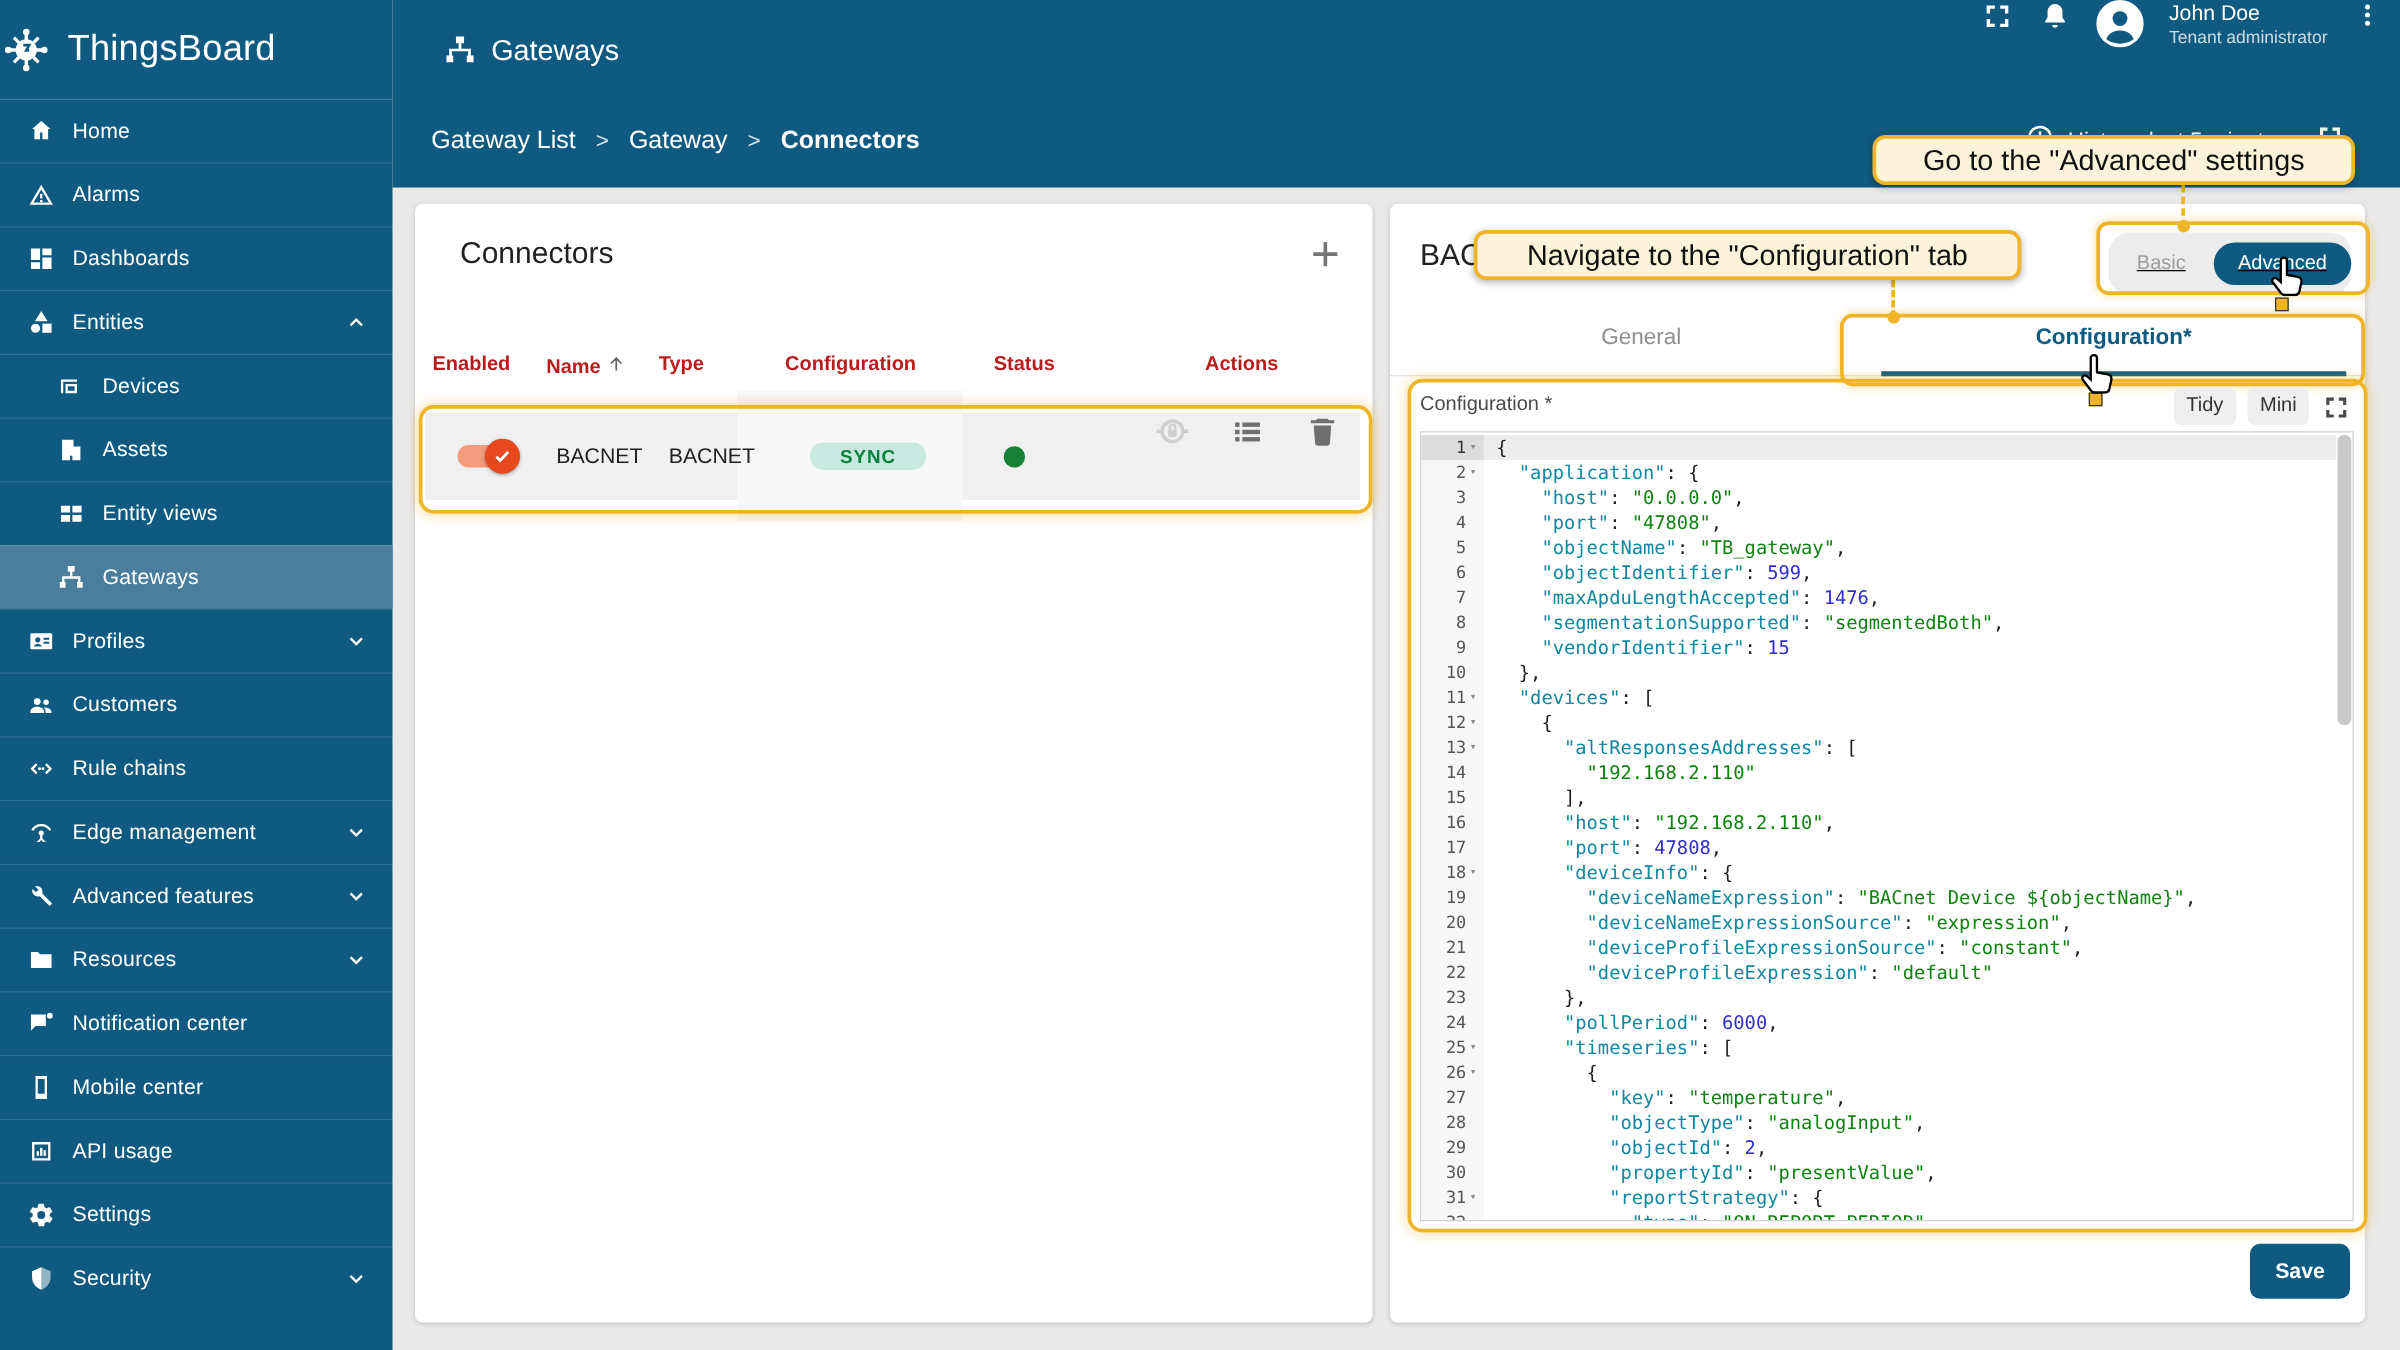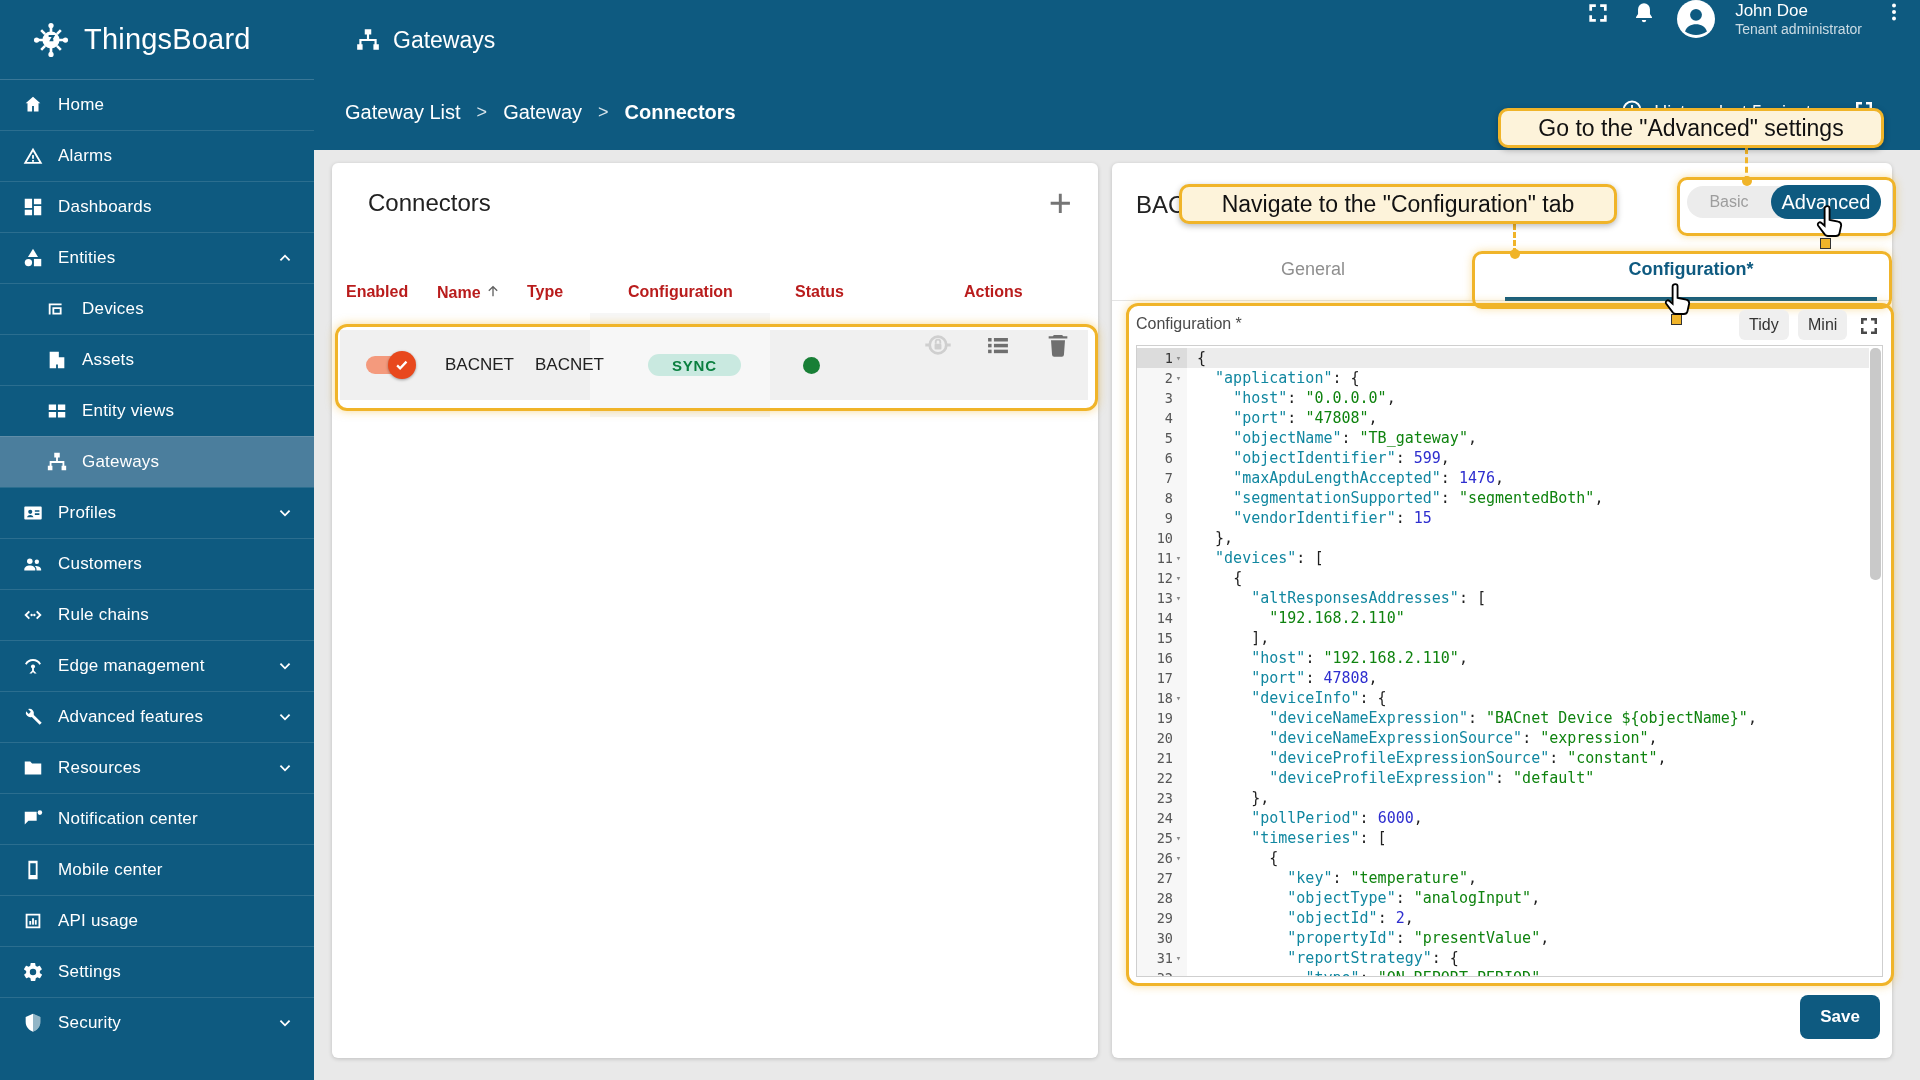--- a/index.html
+++ b/index.html
@@ -1,21 +1,21 @@
 <!DOCTYPE html>
 <html><head>
 <meta charset="utf-8">
 <style>
   html,body{margin:0;padding:0;background:#e9e9e9;font-family:"Liberation Sans",sans-serif;}
   #stage{position:relative;width:1920px;height:1080px;overflow:hidden;background:#e9e9e9;}
 
   
   #headerbar{position:absolute;left:314px;top:0;right:0;height:150px;background:#0e5a80;}
   #sidebar{position:absolute;left:0;top:0;width:314px;height:1080px;background:#0e5a80;z-index:3;}
-  .sb-head{height:79px;display:flex;align-items:center;padding-left:30px;border-bottom:1px solid rgba(255,255,255,.18);}
+  .sb-head{height:79px;display:flex;align-items:center;border-bottom:1px solid rgba(255,255,255,.18);}
   .sb-logo-text{color:#fff;font-size:29px;font-weight:500;margin-left:12px;letter-spacing:.2px;}
   .sb-item{position:relative;height:50px;display:flex;align-items:center;padding-left:22px;color:#fff;border-top:1px solid rgba(255,255,255,.12);cursor:pointer;}
   .sb-item:first-child{border-top:none;}
   .sb-item.child{padding-left:46px;}
   .sb-item.selected{background:#4b7e9d;}
   .sb-item .sb-label{margin-left:14px;font-size:17px;font-weight:500;letter-spacing:.2px;}
   .sb-item .chev{position:absolute;right:18px;top:14px;}
   .sb-icon{width:22px;height:22px;flex:none;display:flex;}
 
   
@@ -51,23 +51,23 @@
 
   .toggle{position:relative;width:46px;height:18px;}
   .toggle .track{position:absolute;left:0;top:0;width:46px;height:18px;border-radius:9px;background:#f49a7d;}
   .toggle .thumb{position:absolute;right:-4px;top:-5px;width:28px;height:28px;border-radius:50%;background:#e8481d;box-shadow:0 1px 3px rgba(0,0,0,.35);display:flex;align-items:center;justify-content:center;}
   .chip{height:22px;padding:0 24px;border-radius:19px;background:#c9e9e0;color:#0a7f3f;font-size:15px;font-weight:700;letter-spacing:.8px;display:flex;align-items:center;}
   .status-dot{width:17px;height:17px;border-radius:50%;background:#187f36;}
   .act-icon{width:30px;height:30px;display:flex;align-items:center;justify-content:center;cursor:pointer;}
 
   
   #detail-title{position:absolute;left:24px;top:28px;font-size:24px;font-weight:500;color:#212121;white-space:nowrap;overflow:hidden;width:730px;}
-  #mode-toggle{position:absolute;left:575px;top:23px;width:194px;height:32px;background:#ececec;border-radius:17px;display:flex;align-items:center;}
+  #mode-toggle{position:absolute;left:575px;top:23px;width:194px;height:50px;background:#ececec;border-radius:17px;display:flex;align-items:center;text-decoration:underline;}
   #mode-basic{flex:1;text-align:center;color:#9d9d9d;font-size:16px;cursor:pointer;}
-  #mode-advanced{width:110px;height:34px;border-radius:17px;background:#0e5a80;color:#fff;font-size:20px;font-weight:500;display:flex;align-items:center;justify-content:center;cursor:pointer;}
+  #mode-advanced{width:110px;height:34px;border-radius:17px;background:#0e5a80;color:#fff;font-size:16px;font-weight:500;display:flex;align-items:center;justify-content:center;cursor:pointer;}
   #toggle-annotation{position:absolute;left:565px;top:14px;width:213px;height:53px;border:3px solid #f0b429;border-radius:10px;box-shadow:0 0 8px rgba(240,180,41,.45);pointer-events:none;}
   .tab{position:absolute;top:96px;font-size:18px;font-weight:500;text-align:center;cursor:pointer;}
   #tab-general{left:12px;width:378px;color:#8f8f8f;}
   #tab-config{left:390px;width:378px;color:#0e5a80;font-weight:600;}
   #tabs-divider{position:absolute;left:0;top:137px;width:780px;height:1px;background:#e4e4e4;}
   #tab-underline{position:absolute;left:393px;top:134px;width:372px;height:4px;background:#0e5a80;}
   #tab-annotation{position:absolute;left:360px;top:88px;width:414px;height:52px;border:3px solid #f0b429;border-radius:10px;box-shadow:0 0 8px rgba(240,180,41,.4);pointer-events:none;}
   #editor-annotation{position:absolute;left:14px;top:140px;width:762px;height:677px;border:3px solid #f0b429;border-radius:12px;box-shadow:0 0 10px rgba(240,180,41,.45);pointer-events:none;}
   #editor-label{position:absolute;left:24px;top:152px;font-size:16px;color:#4a4a4a;}
   .ed-btn{position:absolute;top:147px;height:30px;padding:0 10px;background:#efefef;border-radius:6px;font-size:16px;color:#333;display:flex;align-items:center;cursor:pointer;}

